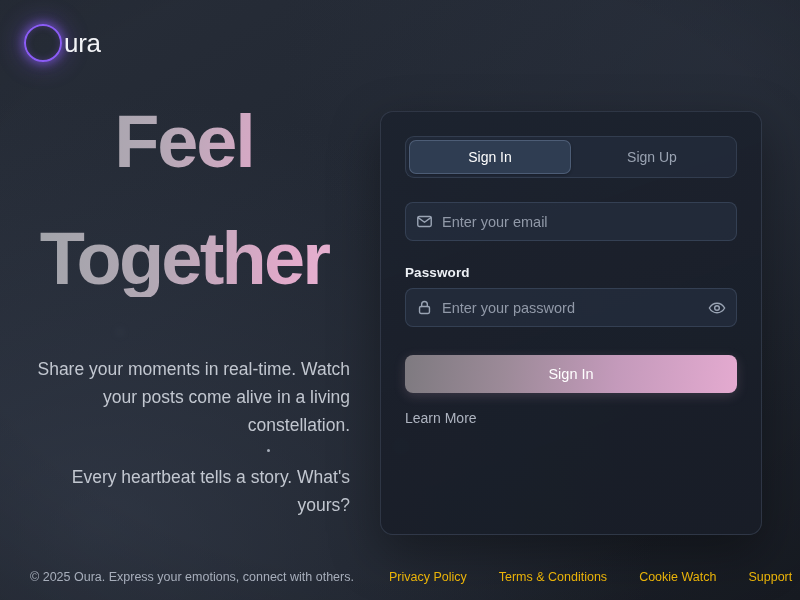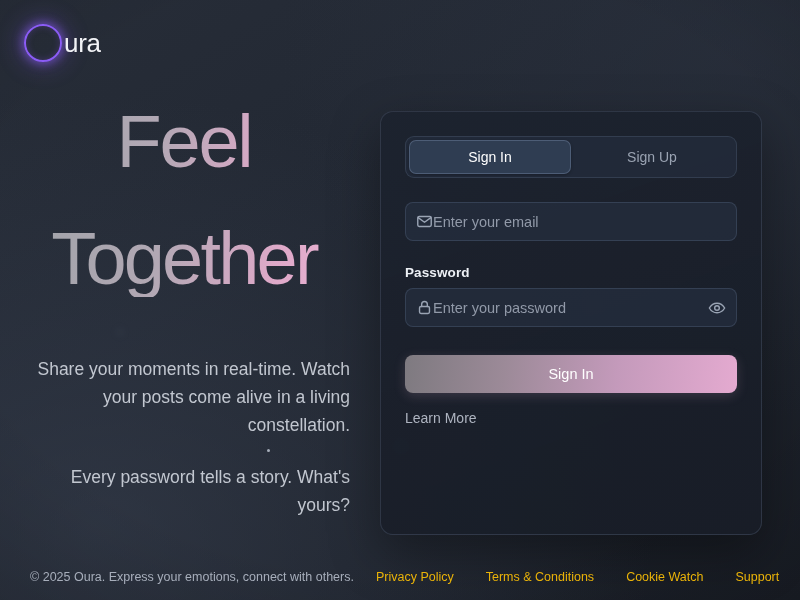--- a/index.html
+++ b/index.html
@@ -73,21 +73,21 @@
   #hero {
     position: absolute;
     left: 0;
     top: 104px;
     width: 368px;
     text-align: center;
     padding: 0 18px;
   }
   .hero-line {
     font-size: 74px;
-    font-weight: normal;
+    font-weight: bold;
     line-height: 1.02;
     letter-spacing: -2.2px;
     background: linear-gradient(100deg, #9fa3a8 0%, #b2a8b4 42%, #dfa9c9 78%, #eab4d4 100%);
     -webkit-background-clip: text;
     background-clip: text;
     color: transparent;
     -webkit-text-fill-color: transparent;
     display: block;
   }
   #hero-line-1 { margin-bottom: 42px; }
@@ -158,20 +158,21 @@
   }
   .input-wrap {
     position: relative;
     display: flex;
     align-items: center;
     height: 39px;
     background: rgba(38,48,66,0.62);
     border: 1px solid rgba(92,108,134,0.34);
     border-radius: 8px;
     padding: 0 10px;
+    gap: 9px;
   }
   .input-icon {
     flex: none;
     width: 17px;
     height: 17px;
     display: block;
     color: #9aa4b4;
   }
   .text-input {
     flex: 1;
@@ -234,21 +235,21 @@
     position: absolute;
     left: 0;
     right: 0;
     bottom: 0;
     height: 46px;
     display: flex;
     align-items: center;
     padding: 0 30px;
     font-size: 12.5px;
     color: #a7aebb;
-    gap: 0;
+    gap: 13px;
   }
   #footer-copyright { flex: none; }
   #footer-links {
     display: flex;
     margin-left: 22px;
     gap: 32px;
   }
   .footer-link {
     color: #eab308;
     text-decoration: none;
@@ -272,21 +273,21 @@
 <div id="logo">
   <div id="logo-ring"></div>
   <div id="logo-text">ura</div>
 </div>
 
 <div id="hero">
   <span id="hero-line-1" class="hero-line">Feel</span>
   <span id="hero-line-2" class="hero-line">Together</span>
   <div id="hero-copy">
     <p class="hero-para">Share your moments in real-time. Watch your posts come alive in a living constellation.</p>
-    <p class="hero-para" id="hero-para-2">Every password tells a story. What's yours?</p>
+    <p class="hero-para" id="hero-para-2">Every heartbeat tells a story. What's yours?</p>
   </div>
 </div>
 
 <div id="auth-card">
 
   <div id="tab-bar">
     <div class="tab active">
       <span>Sign In</span>
     </div>
     <div class="tab inactive">

